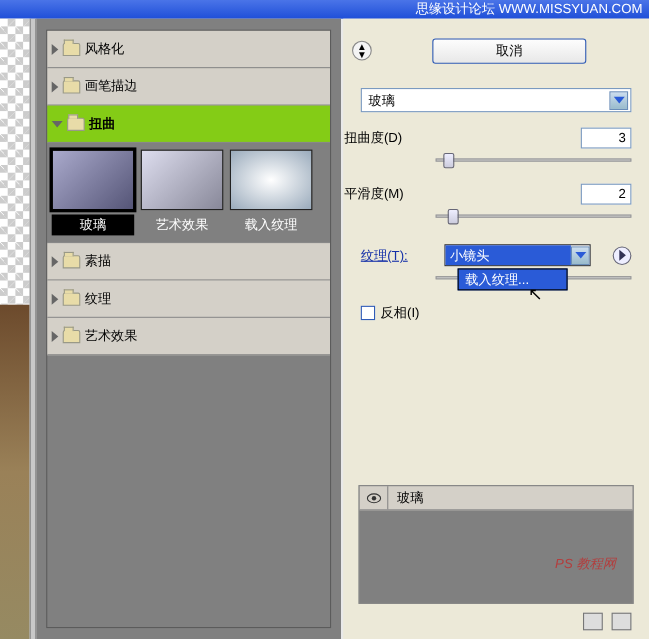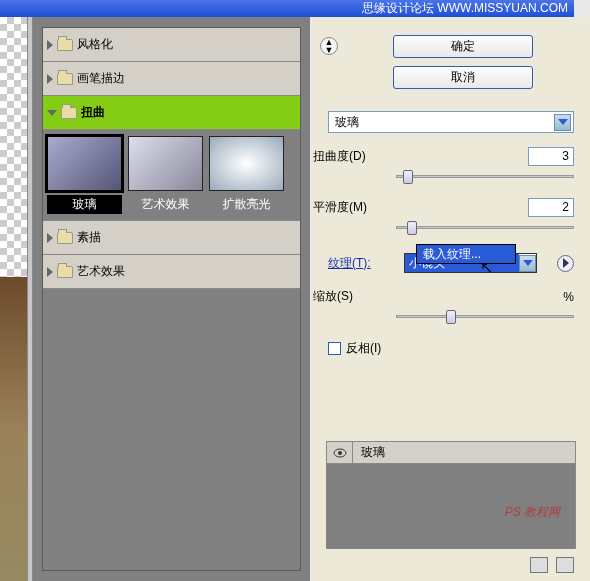--- a/index.html
+++ b/index.html
@@ -1,18 +1,18 @@
 <!DOCTYPE html>
 <html><head>
 <meta charset="utf-8">
 <style>
   * { box-sizing: border-box; margin: 0; padding: 0; font-family: "SimSun", "Microsoft YaHei", sans-serif; font-size: 12px; }
   body { width: 590px; height: 581px; background: #e9e9e9; position: relative; overflow: hidden; }
 
-  .titlebar { position: absolute; top: 0; left: 0; right: 16px; height: 17px; background: linear-gradient(#4a74e8,#1f4fd8); color: #fff; display: flex; justify-content: flex-end; align-items: flex-end; padding-right: 6px; font-size: 11px; }
+  .titlebar { position: absolute; top: 0; left: 0; right: 0; height: 17px; background: linear-gradient(#4a74e8,#1f4fd8); color: #fff; display: flex; justify-content: flex-end; align-items: flex-end; padding-right: 6px; font-size: 11px; }
 
   .checker-strip { position: absolute; left: 0; top: 17px; width: 27px; height: 260px; background-image:
     linear-gradient(45deg,#ccc 25%,transparent 25%),linear-gradient(-45deg,#ccc 25%,transparent 25%),
     linear-gradient(45deg,transparent 75%,#ccc 75%),linear-gradient(-45deg,transparent 75%,#ccc 75%);
     background-size: 14px 14px; background-position: 0 0,0 7px,7px -7px,-7px 0; background-color:#fff; }
   .photo-strip { position: absolute; left: 0; top: 277px; width: 27px; bottom: 0; background: linear-gradient(#6c4a2c, #9a8158, #968a62); }
   .vdiv { position: absolute; left: 27px; top: 17px; width: 6px; bottom: 0; background: #c8c8c8; border-left:1px solid #888; border-right:1px solid #888;}
 
   .filter-panel { position: absolute; left: 33px; top: 17px; width: 277px; bottom: 0; background:#808080;}
   .inner-border { position: absolute; left: 9px; top: 10px; right: 9px; bottom: 10px; border:1px solid #5b5b5b; background:#808080;}
@@ -103,43 +103,47 @@
       <div class="thumb sel">
         <div class="pic"></div>
         <div class="lbl">玻璃</div>
       </div>
       <div class="thumb">
         <div class="pic" style="background:linear-gradient(135deg,#dde,#889);"></div>
         <div class="lbl">艺术效果</div>
       </div>
       <div class="thumb">
         <div class="pic" style="background:radial-gradient(#fff,#9ab);"></div>
-        <div class="lbl">扩散亮光</div>
+        <div class="lbl">载入纹理</div>
       </div>
     </div>
     <div class="cat">
       <span class="tri right"></span>
       <span class="folder"></span>
       <span>素描</span>
+    </div>
+    <div class="cat">
+      <span class="tri right"></span>
+      <span class="folder"></span>
+      <span>纹理</span>
     </div>
     <div class="cat">
       <span class="tri right"></span>
       <span class="folder"></span>
       <span>艺术效果</span>
     </div>
   </div>
 </div>
 
 <div class="right-area">
   <div class="collapse-btn">
     <span style="font-size:9px;line-height:8px;">▲<br>▼</span>
   </div>
 
   <div style="margin-left:40px; margin-right:16px;">
-    <div class="btn"><span>确定</span></div>
     <div class="btn"><span>取消</span></div>
   </div>
 
   <div class="filter-select">
     <span>玻璃</span>
     <span class="dd-arrow">
         <span class="tri down" style="border-top-color:#2a5bd7;"></span>
       </span>
   </div>
 
@@ -169,26 +173,20 @@
       <span class="val">小镜头</span>
       <span class="dd-arrow">
           <span class="tri down" style="border-top-color:#2a5bd7;"></span>
         </span>
     </div>
     <div class="round-btn">
       <span class="tri right" style="border-left-color:#335;"></span>
     </div>
   </div>
 
-  <div class="param">
-    <span class="lab">缩放(S)</span>
-    <span style="flex:1"></span>
-    <div class="num-box" style="visibility:hidden"></div>
-    <span>%</span>
-  </div>
   <div class="slider-row">
     <div class="track"></div>
     <div class="thumb-hdl" style="left:28%"></div>
   </div>
 
   <div class="chk-row">
     <span class="chk"></span>
     <span>反相(I)</span>
   </div>
 

